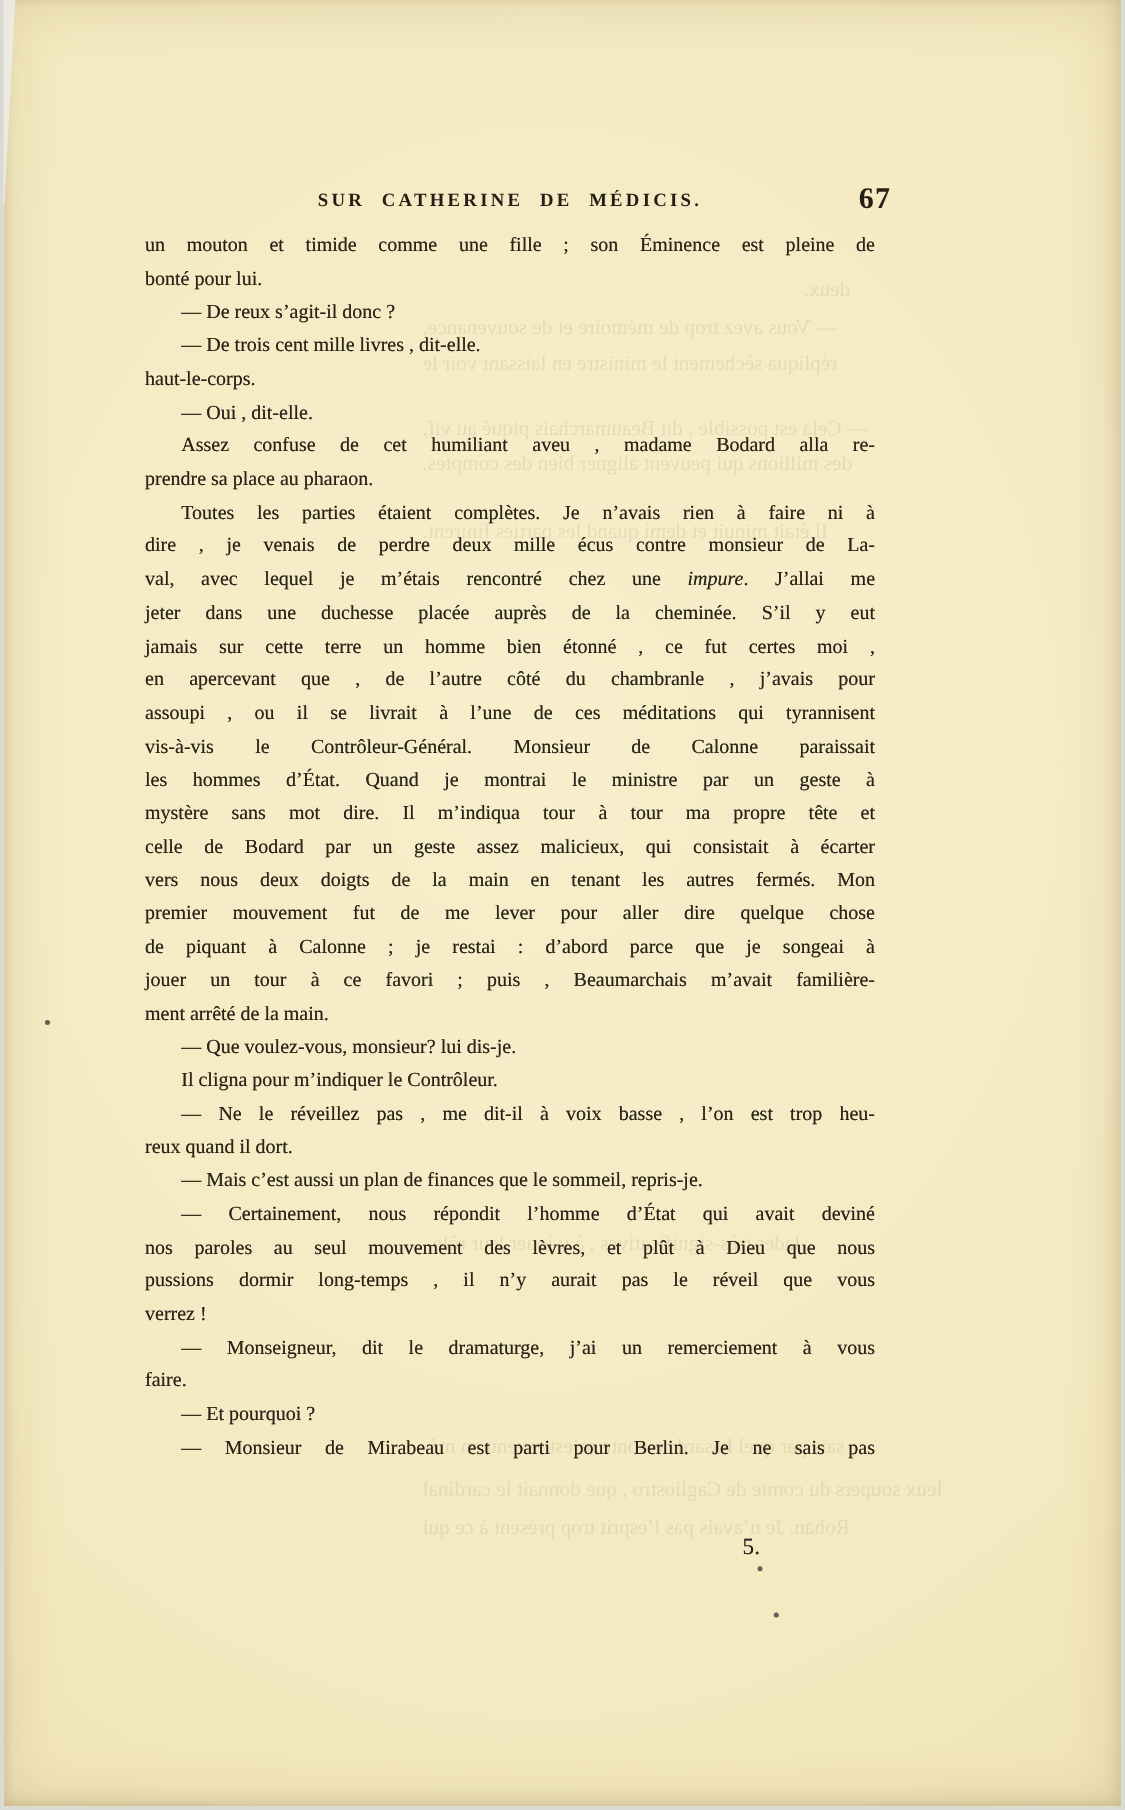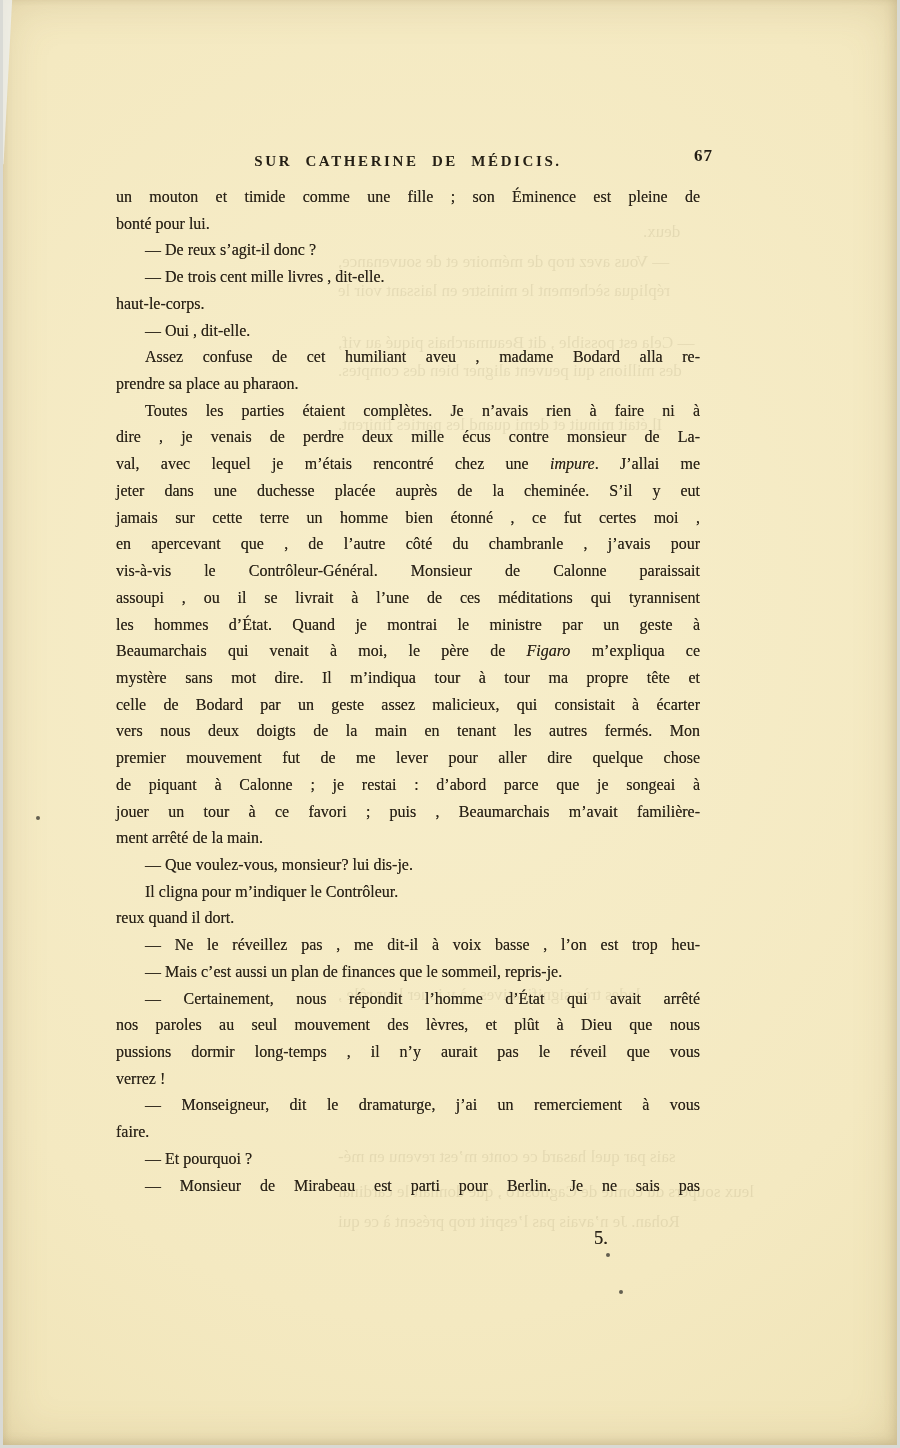--- a/index.html
+++ b/index.html
@@ -5,21 +5,21 @@
   html,body{margin:0;padding:0;width:900px;height:1448px;background:#d9dad5;overflow:hidden;}
   #page{position:absolute;left:3px;top:0;width:894px;height:1445px;
     background:radial-gradient(ellipse 120% 90% at 48% 42%, #f7eecb 0%, #f4e9c1 55%, #ecdfae 100%);
     box-shadow:inset 0 0 46px rgba(140,110,60,.20), inset -4px -4px 10px rgba(120,100,60,.16), inset 3px 0 6px rgba(120,100,60,.10);
     overflow:hidden;}
   #edge-sliver{position:absolute;left:-7px;top:-6px;width:12px;height:170px;background:#edefeb;transform:rotate(3deg);opacity:.85;}
   .runhead{position:absolute;left:113px;top:153px;width:584px;text-align:center;
     font-family:"Liberation Serif","DejaVu Serif",serif;font-weight:bold;font-size:15px;
     letter-spacing:2.6px;word-spacing:7px;color:#241f15;}
   .pagenum{position:absolute;left:655px;top:146px;width:55px;text-align:right;
-    font-family:"Liberation Serif","DejaVu Serif",serif;font-weight:bold;font-size:17px;
+    font-family:"Liberation Serif","DejaVu Serif",serif;font-weight:bold;font-size:24px;
     letter-spacing:1px;color:#241f15;}
   #body-text{position:absolute;left:113px;top:184px;width:584px;
     font-family:"Liberation Serif","DejaVu Serif",serif;font-size:16px;color:#2a2318;}
   .line{height:26.72px;line-height:26.72px;white-space:nowrap;
     text-shadow:0 0 .4px rgba(42,35,24,.65);}
   .line.just{text-align:justify;text-align-last:justify;}
   .line.ind{padding-left:29px;}
   .it{font-style:italic;}
   .sig{position:absolute;left:575px;top:1228px;width:46px;text-align:center;
     font-family:"Liberation Serif","DejaVu Serif",serif;font-size:18.5px;color:#2a2318;
@@ -59,37 +59,36 @@
       <div class="line"><span>haut-le-corps.</span></div>
       <div class="line ind"><span>— Oui , dit-elle.</span></div>
       <div class="line just ind"><span>Assez confuse de cet humiliant aveu , madame Bodard alla re-</span></div>
       <div class="line"><span>prendre sa place au pharaon.</span></div>
       <div class="line just ind"><span>Toutes les parties étaient complètes. Je n’avais rien à faire ni à</span></div>
       <div class="line just"><span>dire , je venais de perdre deux mille écus contre monsieur de La-</span></div>
       <div class="line just"><span>val, avec lequel je m’étais rencontré chez une </span><span class="it">impure</span><span>. J’allai me</span></div>
       <div class="line just"><span>jeter dans une duchesse placée auprès de la cheminée. S’il y eut</span></div>
       <div class="line just"><span>jamais sur cette terre un homme bien étonné , ce fut certes moi ,</span></div>
       <div class="line just"><span>en apercevant que , de l’autre côté du chambranle , j’avais pour</span></div>
+      <div class="line just"><span>assoupi , ou il se livrait à l’une de ces méditations qui tyrannisent</span></div>
       <div class="line just"><span>vis-à-vis le Contrôleur-Général. Monsieur de Calonne paraissait</span></div>
-      <div class="line just"><span>assoupi , ou il se livrait à l’une de ces méditations qui tyrannisent</span></div>
       <div class="line just"><span>les hommes d’État. Quand je montrai le ministre par un geste à</span></div>
-      <div class="line just"><span>Beaumarchais qui venait à moi, le père de </span><span class="it">Figaro</span><span> m’expliqua ce</span></div>
       <div class="line just"><span>mystère sans mot dire. Il m’indiqua tour à tour ma propre tête et</span></div>
       <div class="line just"><span>celle de Bodard par un geste assez malicieux, qui consistait à écarter</span></div>
       <div class="line just"><span>vers nous deux doigts de la main en tenant les autres fermés. Mon</span></div>
       <div class="line just"><span>premier mouvement fut de me lever pour aller dire quelque chose</span></div>
       <div class="line just"><span>de piquant à Calonne ; je restai : d’abord parce que je songeai à</span></div>
       <div class="line just"><span>jouer un tour à ce favori ; puis , Beaumarchais m’avait familière-</span></div>
       <div class="line"><span>ment arrêté de la main.</span></div>
       <div class="line ind"><span>— Que voulez-vous, monsieur? lui dis-je.</span></div>
       <div class="line ind"><span>Il cligna pour m’indiquer le Contrôleur.</span></div>
+      <div class="line just ind"><span>— Ne le réveillez pas , me dit-il à voix basse , l’on est trop heu-</span></div>
       <div class="line"><span>reux quand il dort.</span></div>
-      <div class="line just ind"><span>— Ne le réveillez pas , me dit-il à voix basse , l’on est trop heu-</span></div>
       <div class="line ind"><span>— Mais c’est aussi un plan de finances que le sommeil, repris-je.</span></div>
-      <div class="line just ind"><span>— Certainement, nous répondit l’homme d’État qui avait arrêté</span></div>
+      <div class="line just ind"><span>— Certainement, nous répondit l’homme d’État qui avait deviné</span></div>
       <div class="line just"><span>nos paroles au seul mouvement des lèvres, et plût à Dieu que nous</span></div>
       <div class="line just"><span>pussions dormir long-temps , il n’y aurait pas le réveil que vous</span></div>
       <div class="line"><span>verrez !</span></div>
       <div class="line just ind"><span>— Monseigneur, dit le dramaturge, j’ai un remerciement à vous</span></div>
       <div class="line"><span>faire.</span></div>
       <div class="line ind"><span>— Et pourquoi ?</span></div>
       <div class="line just ind"><span>— Monsieur de Mirabeau est parti pour Berlin. Je ne sais pas</span></div>
     </div>
 
   <div class="sig">5.</div>

